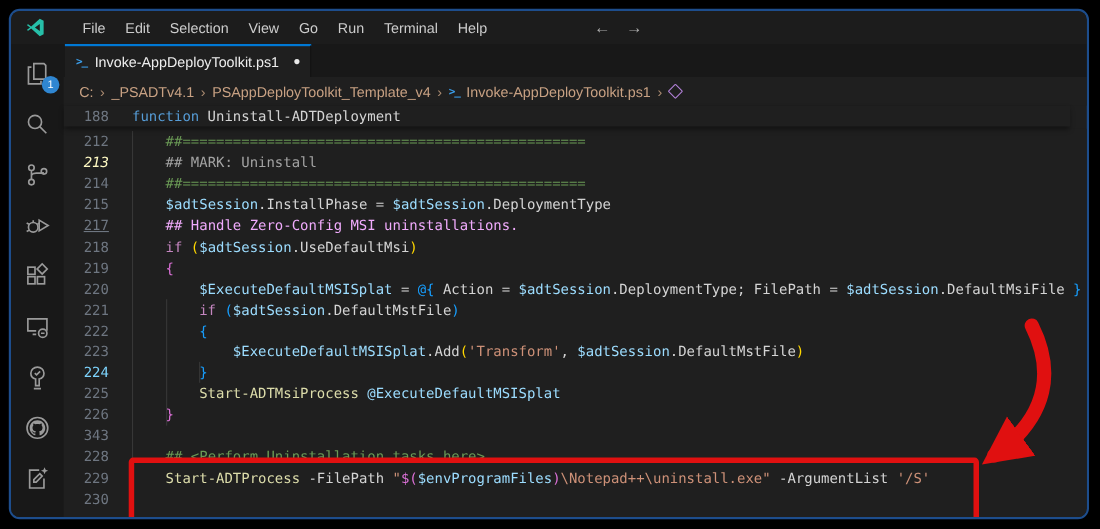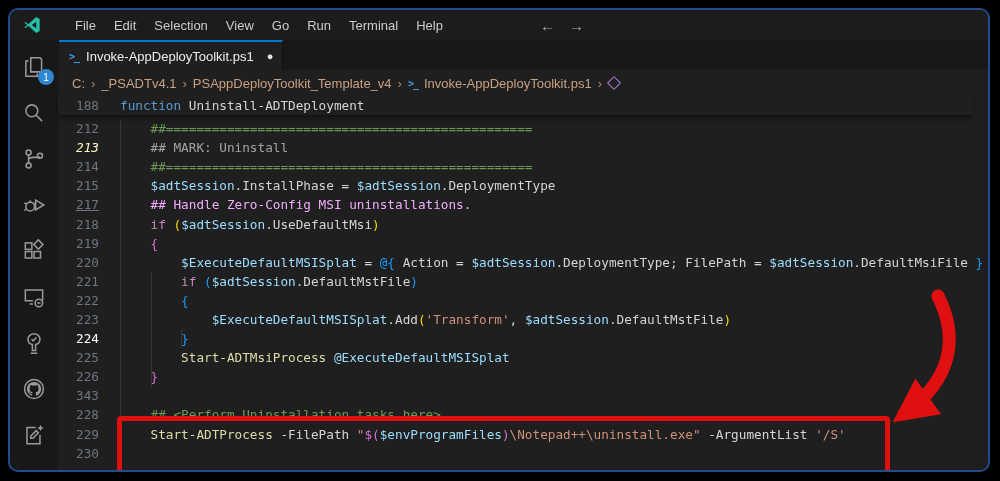--- a/index.html
+++ b/index.html
@@ -185,21 +185,21 @@
         <div class="row"><span class="num" style="color: #fef9c3; font-style: italic;">213</span><span class="code">    <span style="color: #a3a3a3;">## MARK: Uninstall</span></span></div>
         <div class="row"><span class="num" style="color: rgb(110, 118, 129);">214</span><span class="code">    <span style="color: rgb(106, 153, 85);">##================================================</span></span></div>
         <div class="row"><span class="num" style="color: rgb(110, 118, 129);">215</span><span class="code">    <span style="color: rgb(156, 220, 254);">$adtSession</span><span style="color: rgb(212, 212, 212);">.InstallPhase = </span><span style="color: rgb(156, 220, 254);">$adtSession</span><span style="color: rgb(212, 212, 212);">.DeploymentType</span></span></div>
         <div class="row"><span class="num" style="color: rgb(110, 118, 129); text-decoration: underline;">217</span><span class="code">    <span style="color: #f0abfc;">## Handle Zero-Config MSI uninstallations.</span></span></div>
         <div class="row"><span class="num" style="color: rgb(110, 118, 129);">218</span><span class="code">    <span style="color: rgb(197, 134, 192);">if</span><span style="color: rgb(212, 212, 212);"> </span><span style="color: rgb(255, 215, 0);">(</span><span style="color: rgb(156, 220, 254);">$adtSession</span><span style="color: rgb(212, 212, 212);">.UseDefaultMsi</span><span style="color: rgb(255, 215, 0);">)</span></span></div>
         <div class="row"><span class="num" style="color: rgb(110, 118, 129);">219</span><span class="code">    <span style="color: rgb(218, 112, 214);">{</span></span></div>
         <div class="row"><span class="num" style="color: rgb(110, 118, 129);">220</span><span class="code">        <span style="color: rgb(156, 220, 254);">$ExecuteDefaultMSISplat</span><span style="color: rgb(212, 212, 212);"> = </span><span style="color: rgb(23, 159, 255);">@{</span><span style="color: rgb(212, 212, 212);"> Action = </span><span style="color: rgb(156, 220, 254);">$adtSession</span><span style="color: rgb(212, 212, 212);">.DeploymentType; FilePath = </span><span style="color: rgb(156, 220, 254);">$adtSession</span><span style="color: rgb(212, 212, 212);">.DefaultMsiFile </span><span style="color: rgb(23, 159, 255);">}</span></span></div>
         <div class="row"><span class="num" style="color: rgb(110, 118, 129);">221</span><span class="code">        <span style="color: rgb(197, 134, 192);">if</span><span style="color: rgb(212, 212, 212);"> </span><span style="color: rgb(23, 159, 255);">(</span><span style="color: rgb(156, 220, 254);">$adtSession</span><span style="color: rgb(212, 212, 212);">.DefaultMstFile</span><span style="color: rgb(23, 159, 255);">)</span></span></div>
         <div class="row"><span class="num" style="color: rgb(110, 118, 129);">222</span><span class="code">        <span style="color: rgb(23, 159, 255);">{</span></span></div>
         <div class="row"><span class="num" style="color: rgb(110, 118, 129);">223</span><span class="code">            <span style="color: rgb(156, 220, 254);">$ExecuteDefaultMSISplat</span><span style="color: rgb(212, 212, 212);">.Add</span><span style="color: rgb(255, 215, 0);">(</span><span style="color: rgb(206, 145, 120);">'Transform'</span><span style="color: rgb(212, 212, 212);">, </span><span style="color: rgb(156, 220, 254);">$adtSession</span><span style="color: rgb(212, 212, 212);">.DefaultMstFile</span><span style="color: rgb(255, 215, 0);">)</span></span></div>
-        <div class="row"><span class="num" style="color: #ffffff;">224</span><span class="code">        <span style="color: rgb(23, 159, 255);">}</span></span></div>
+        <div class="row"><span class="num" style="color: #7dd3fc;">224</span><span class="code">        <span style="color: rgb(23, 159, 255);">}</span></span></div>
         <div class="row"><span class="num" style="color: rgb(110, 118, 129);">225</span><span class="code">        <span style="color: rgb(220, 220, 170);">Start-ADTMsiProcess</span><span style="color: rgb(212, 212, 212);"> </span><span style="color: rgb(156, 220, 254);">@ExecuteDefaultMSISplat</span></span></div>
         <div class="row"><span class="num" style="color: rgb(110, 118, 129);">226</span><span class="code">    <span style="color: rgb(218, 112, 214);">}</span></span></div>
         <div class="row"><span class="num" style="color: rgb(110, 118, 129);">343</span><span class="code"></span></div>
         <div class="row"><span class="num" style="color: rgb(110, 118, 129);">228</span><span class="code">    <span style="color: rgb(106, 153, 85);">## &lt;Perform Uninstallation tasks here&gt;</span></span></div>
         <div class="row"><span class="num" style="color: rgb(110, 118, 129);">229</span><span class="code">    <span style="color: rgb(220, 220, 170);">Start-ADTProcess</span><span style="color: rgb(212, 212, 212);"> -FilePath </span><span style="color: rgb(206, 145, 120);">"</span><span style="color: rgb(218, 112, 214);">$(</span><span style="color: rgb(156, 220, 254);">$envProgramFiles</span><span style="color: rgb(218, 112, 214);">)</span><span style="color: rgb(206, 145, 120);">\Notepad++\uninstall.exe"</span><span style="color: rgb(212, 212, 212);"> -ArgumentList </span><span style="color: rgb(206, 145, 120);">'/S'</span></span></div>
         <div class="row"><span class="num" style="color: rgb(110, 118, 129);">230</span><span class="code"></span></div>
       </div>
   </div>
 
   <div class="annotation-box" style="border-color: rgb(224, 16, 16);"></div>

